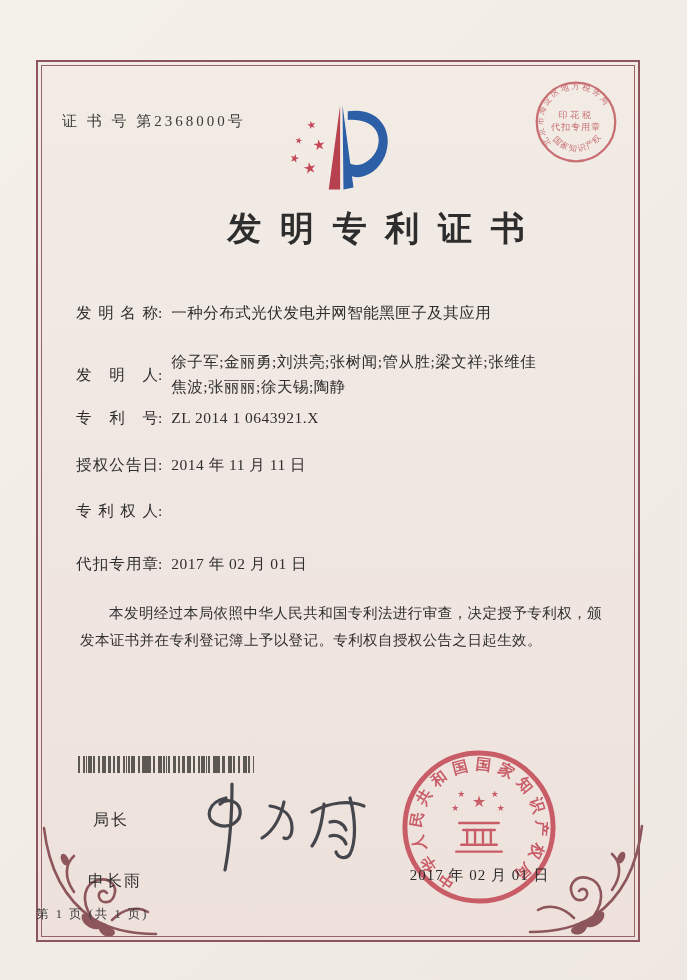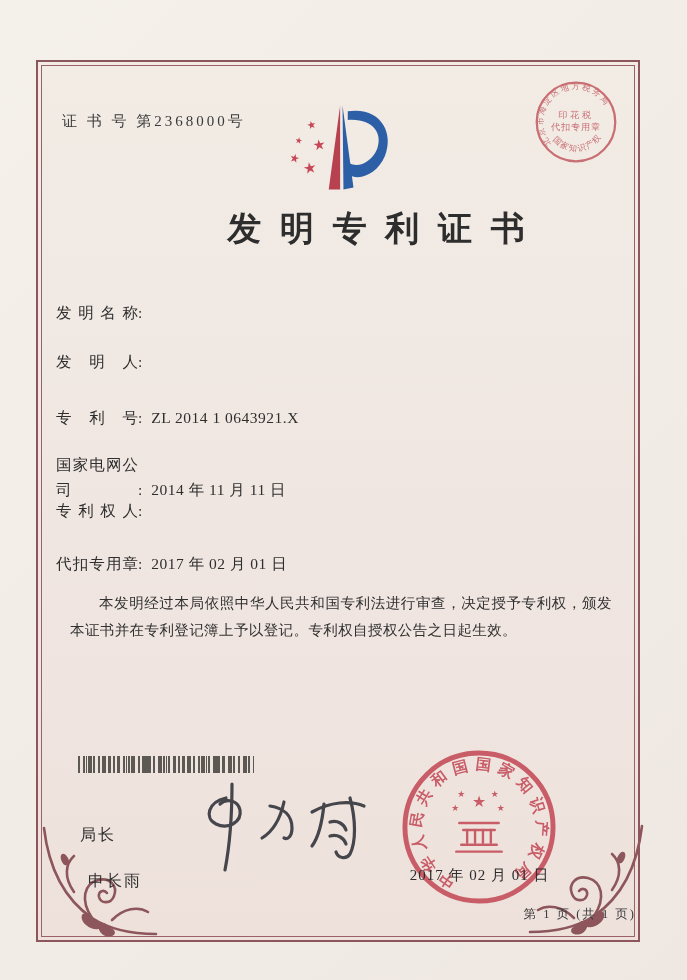--- a/index.html
+++ b/index.html
@@ -10,51 +10,51 @@
   .frame-outer{position:absolute;left:36px;top:60px;width:600px;height:878px;
     border:2px solid #8d565c;
     background:linear-gradient(180deg,#f2ece5 0%,#f0e6e1 55%,#eee1dc 100%);}
   .frame-inner{position:absolute;inset:3px;border:1px solid #9a6168;}
   
   .cert-no{position:absolute;left:62px;top:112px;font-size:15px;letter-spacing:3px;color:#3a3a3a;}
   .logo{position:absolute;left:278px;top:98px;width:130px;height:100px;}
   .title{position:absolute;left:36px;top:206px;width:600px;text-align:center;
     font-size:34px;font-weight:600;color:#2d2d2d;letter-spacing:0.55em;text-indent:0.55em;margin-left:40px;}
   
-  .field{position:absolute;left:56px;width:545px;font-size:15.5px;color:#2e2e2e;
-    display:flex;align-items:flex-end;line-height:25px;}
+  .field{position:absolute;left:76px;width:545px;font-size:15.5px;color:#2e2e2e;
+    display:flex;align-items:center;line-height:25px;}
   .field .lbl{display:inline-block;width:82px;text-align:justify;text-align-last:justify;flex:none;}
   .field .colon{flex:none;margin-right:9px;}
   .field .val{white-space:pre-line;letter-spacing:0.5px;}
   .f1{top:300px}.f2{top:349px}.f3{top:405px}.f4{top:452px}.f5{top:498px}.f6{top:551px}
   
   .body-text{position:absolute;left:66px;top:586px;width:550px;font-size:14.5px;
     color:#303030;line-height:26.5px;text-align:justify;letter-spacing:0.4px;}
-  .body-text p{margin:4px;text-indent:2em;}
+  .body-text p{margin:14px;text-indent:2em;}
   
   .barcode{position:absolute;left:78px;top:756px;width:176px;height:17px;opacity:.82;
     background:
      repeating-linear-gradient(90deg,#3c3a36 0 2px,transparent 2px 5px),
      repeating-linear-gradient(90deg,#3c3a36 0 1px,transparent 1px 8px),
      repeating-linear-gradient(90deg,transparent 0 11px,#3c3a36 11px 14px);}
   
-  .official-title{position:absolute;left:80px;top:810px;font-size:16px;color:#2f2f2f;letter-spacing:2px;margin-top:15px;}
+  .official-title{position:absolute;left:93px;top:810px;font-size:16px;color:#2f2f2f;letter-spacing:2px;}
   .official-name{position:absolute;left:88px;top:871px;font-size:16px;color:#2f2f2f;letter-spacing:2px;}
   .signature{position:absolute;left:192px;top:776px;width:180px;height:104px;}
   
   .main-seal{position:absolute;left:400px;top:748px;width:158px;height:158px;opacity:.88;}
   .seal-date{position:absolute;left:392px;top:866px;width:175px;text-align:center;
     font-size:15px;color:#2c2c2c;letter-spacing:1px;}
   .tax-seal{position:absolute;left:528px;top:74px;width:96px;height:96px;opacity:.85;}
   
   .orn{position:absolute;width:128px;height:122px;color:#8d565c;}
   .orn-bl{left:34px;top:822px;}
   .orn-br{left:524px;top:820px;transform:scaleX(-1);}
   
-  .footer{position:absolute;left:36px;top:906px;width:600px;text-align:right;
+  .footer{position:absolute;left:36px;top:906px;width:600px;text-align:left;
     font-size:12.5px;color:#3a3a3a;letter-spacing:2px;}
 </style>
 </head>
 <body>
 
 <div class="paper">
 
   <div class="frame-outer">
     <div class="frame-inner"></div>
   </div>
@@ -99,32 +99,35 @@
       <text x="8" y="66" font-size="12" transform="rotate(14 8 66)">★</text>
       <text x="24" y="80" font-size="16" transform="rotate(-10 24 80)">★</text>
     </g>
   </svg>
 
   <div class="title">发明专利证书</div>
 
   <div class="field f1">
     <span class="lbl">发明名称</span>
       <span class="colon">:</span>
+      <span class="val">一种分布式光伏发电并网智能黑匣子及其应用</span>
   </div>
   <div class="field f2">
     <span class="lbl">发明人</span>
       <span class="colon">:</span>
+      <span class="val">徐子军;金丽勇;刘洪亮;张树闻;管从胜;梁文祥;张维佳
+焦波;张丽丽;徐天锡;陶静</span>
   </div>
   <div class="field f3">
     <span class="lbl">专利号</span>
       <span class="colon">:</span>
       <span class="val">ZL 2014 1 0643921.X</span>
   </div>
   <div class="field f4">
-    <span class="lbl">国家电网公司</span>
+    <span class="lbl">授权公告日</span>
       <span class="colon">:</span>
       <span class="val">2014 年 11 月 11 日</span>
   </div>
   <div class="field f5">
     <span class="lbl">专利权人</span>
       <span class="colon">:</span>
   </div>
   <div class="field f6">
     <span class="lbl">代扣专用章</span>
       <span class="colon">:</span>

